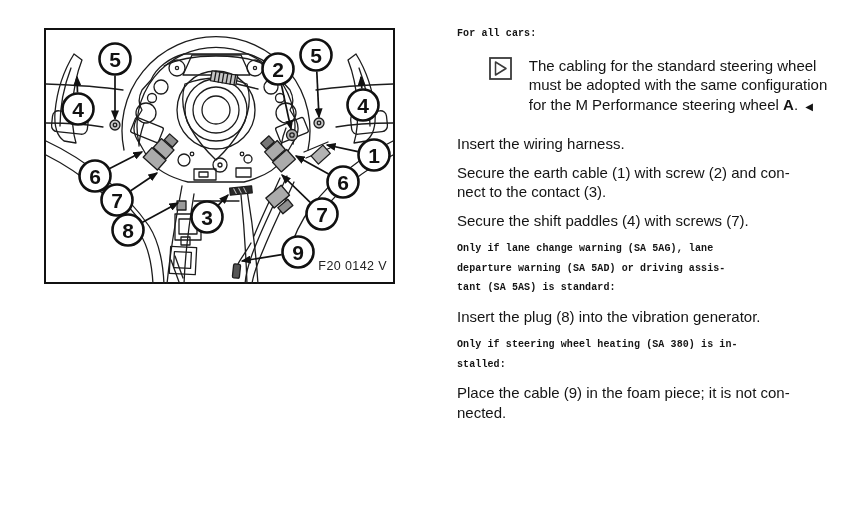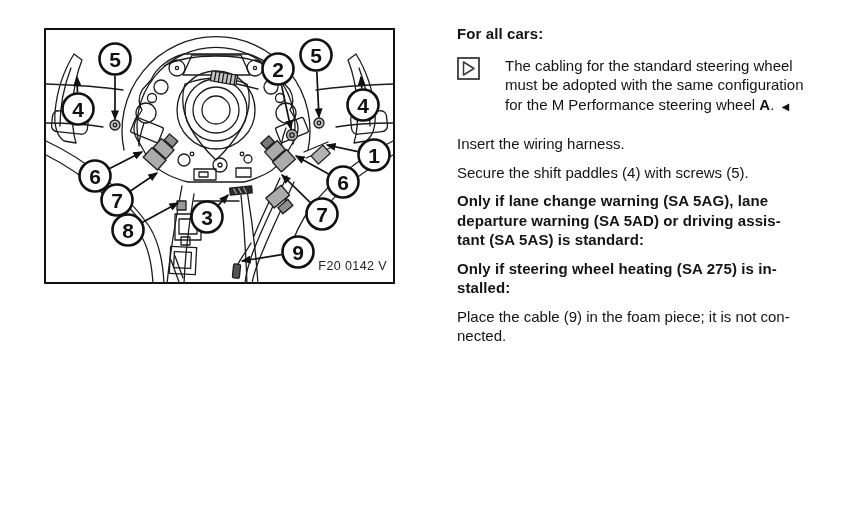--- a/index.html
+++ b/index.html
@@ -9,24 +9,24 @@
     font-family:"Liberation Sans", sans-serif;
   }
   .figure-panel { position:absolute; left:44px; top:28px; width:351px; height:256px; }
   .figure-panel svg { display:block; }
 
   .instructions {
     position:absolute; left:457px; top:24px; width:402px;
     font-size:15px; line-height:19.5px;
   }
   .instructions p { margin:0 0 9px 0; white-space:pre-line; }
-  .instructions p.heading { font-weight:bold; font-size:15px; letter-spacing:0.1px; }
+  .instructions p.heading { font-weight:bold; font-size:10px; letter-spacing:0.1px;font-family:Liberation Mono, monospace; }
   .h-main { margin-bottom:12px !important; }
 
-  .note { display:flex; gap:25px; margin:0 0 9px 0; }
+  .note { display:flex; gap:17px; margin:0 0 9px 0;justify-content:center; }
   .note-icon { flex:0 0 auto; width:23px; height:23px; margin-top:1px; }
   .note-text { margin:0; white-space:pre-line; }
   .note-text b { white-space:normal; }
   .end-marker { font-size:10px; margin-left:3px; }
 
   
   .art { stroke:#1c1c1c; fill:none; stroke-width:1.3; stroke-linejoin:round; stroke-linecap:round; }
   .callout-line { stroke:#111; stroke-width:1.7; }
   .callout-circle { fill:#ffffff; stroke:#111; stroke-width:2.6; }
   .callout-num {
@@ -236,22 +236,25 @@
         <path d="M6.5,5 L17,11.5 L6.5,18 Z" fill="none" stroke="#3a3a3a" stroke-width="1.5" stroke-linejoin="round"></path>
       </svg>
     </span>
     <p class="note-text"><span>The cabling for the standard steering wheel
 must be adopted with the same configuration
 for the M Performance steering wheel </span><b>A</b><span>. </span><span class="end-marker">◀</span></p>
   </div>
 
   <div>
       <p class="para">Insert the wiring harness.</p>
-      <p class="para">Secure the shift paddles (4) with screws (5).</p>
+      <p class="para">Secure the earth cable (1) with screw (2) and con-
+nect to the contact (3).</p>
+      <p class="para">Secure the shift paddles (4) with screws (7).</p>
       <p class="heading">Only if lane change warning (SA 5AG), lane
 departure warning (SA 5AD) or driving assis-
 tant (SA 5AS) is standard:</p>
-      <p class="heading">Only if steering wheel heating (SA 275) is in-
+      <p class="para">Insert the plug (8) into the vibration generator.</p>
+      <p class="heading">Only if steering wheel heating (SA 380) is in-
 stalled:</p>
       <p class="para">Place the cable (9) in the foam piece; it is not con-
 nected.</p>
     </div>
 </div>
 
 </body></html>

